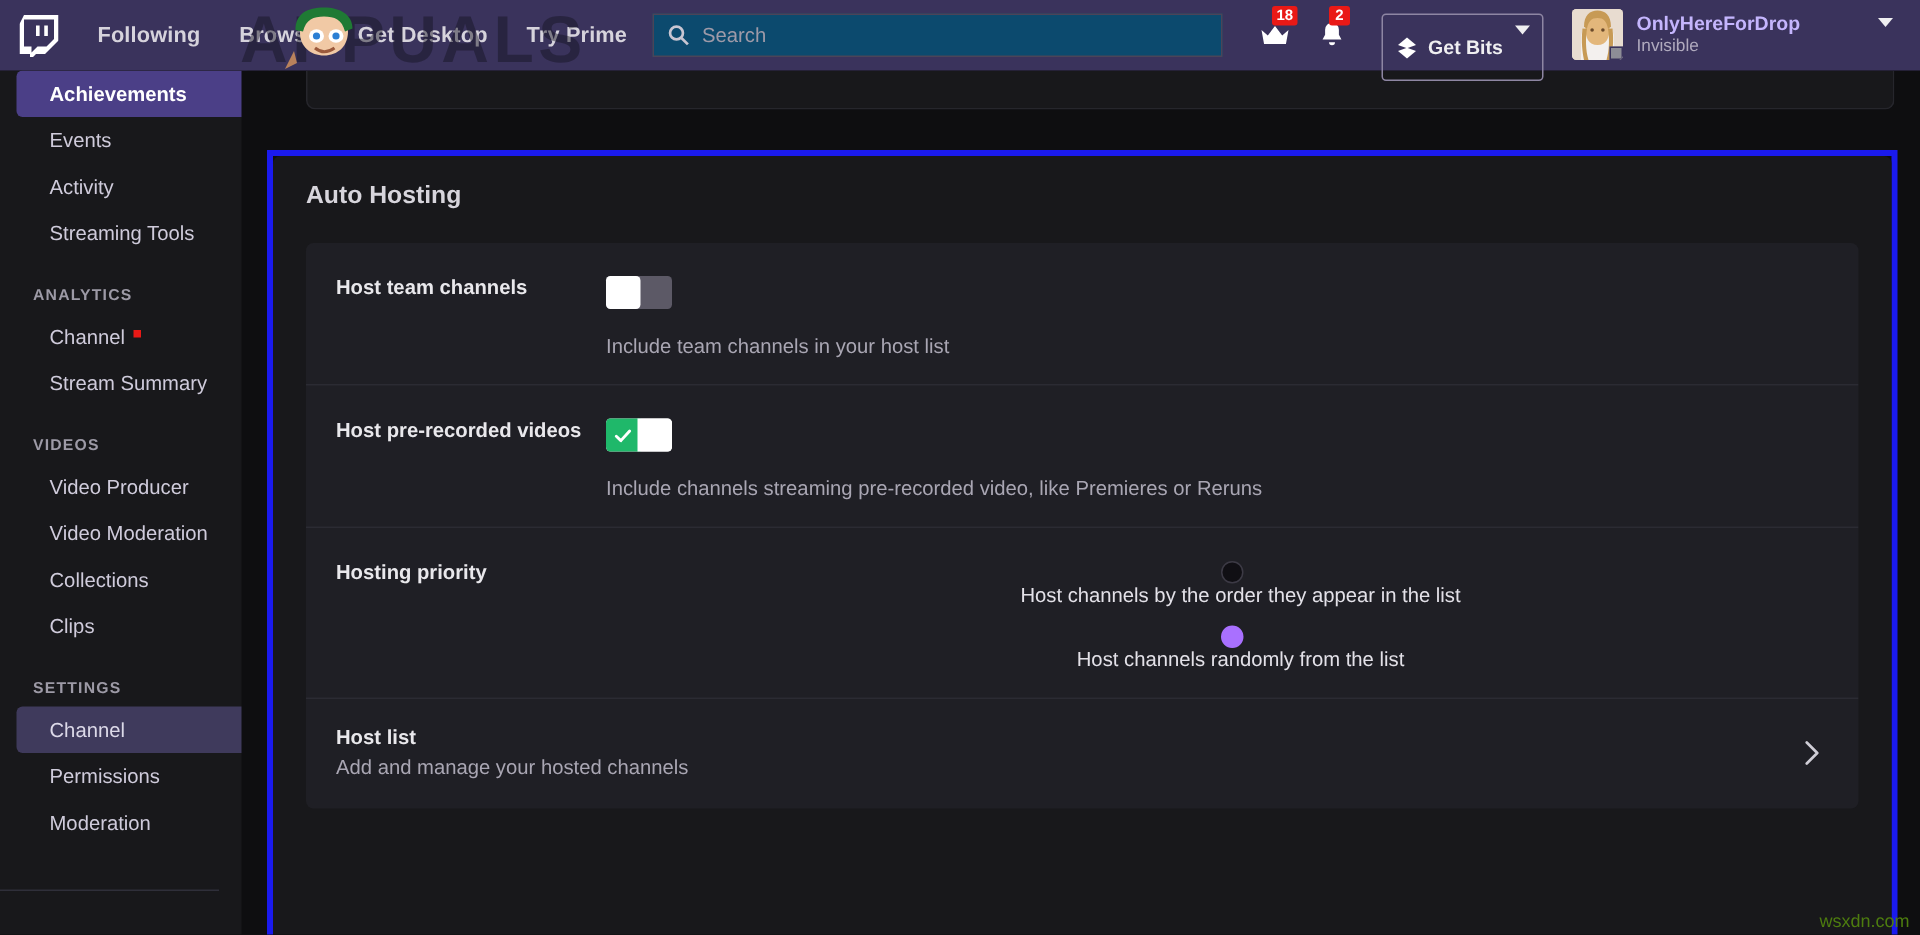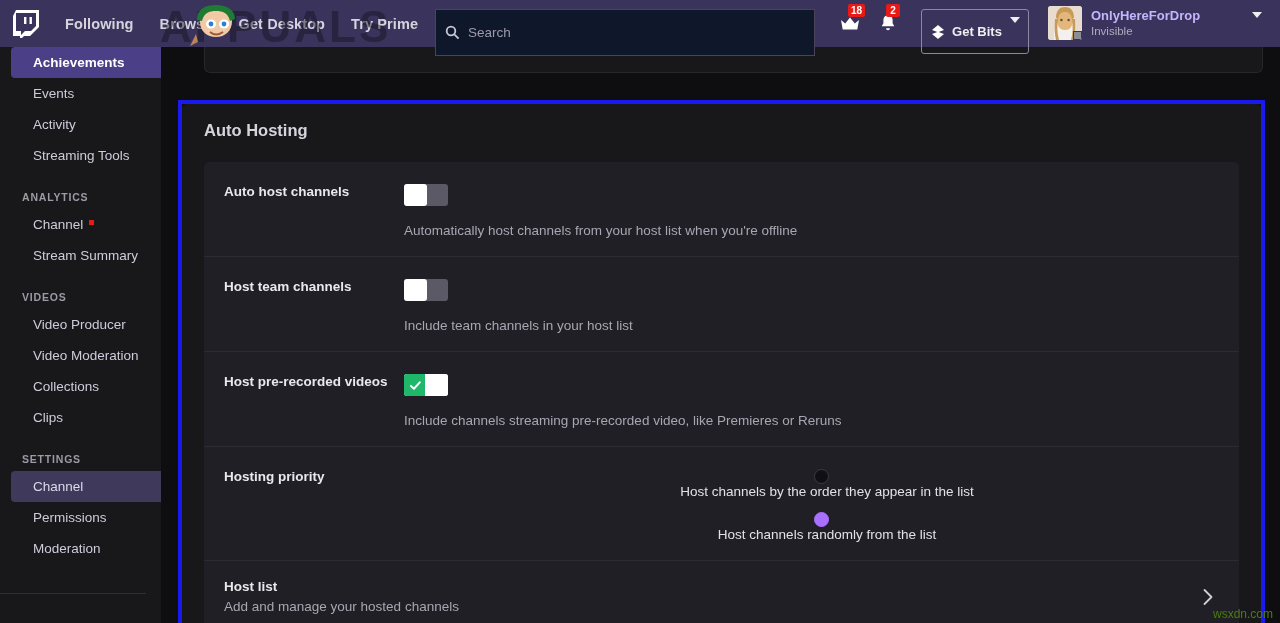--- a/index.html
+++ b/index.html
@@ -20,22 +20,22 @@
   #twitch-logo { margin-left: 13px; width: 26px; height: 28px; display:block; }
   .nav-link {
     color: #d6d3dc; font-size: 14.5px; font-weight: 600;
     margin-left: 26px; white-space: nowrap; letter-spacing: .1px;
   }
   #nav-more {
     color: #d6d3dc; font-size: 19px; font-weight: 700; margin-left: 26px;
     letter-spacing: 1.5px; line-height: 10px;
   }
   #search-wrap {
-    position: absolute; left: 435px; top: 9px; width: 380px; height: 47px;
-    background: #0f172a; border: 1px solid #4b4458;
+    position: absolute; left: 435px; top: 9px; width: 380px; height: 29px;
+    background: #0c4a6e; border: 1px solid #4b4458;
     display: flex; align-items: center;
   }
   #search-icon { margin-left: 9px; width: 15px; height: 15px; display:block; }
   #search-input {
     flex: 1; background: transparent; border: 0; outline: 0;
     color: #adadb8; font-size: 13.5px; font-family: "Liberation Sans", sans-serif;
     margin-left: 8px;
   }
   #search-input::placeholder { color: #9e9aa8; }
 
@@ -320,29 +320,20 @@
 <div id="main">
   <div id="partial-card"></div>
 
   <div id="highlight"></div>
 
   <div id="panel">
     <div id="panel-title">Auto Hosting</div>
 
     <div id="rows">
 
-      <div class="setting-row">
-        <span class="row-label">Auto host channels</span>
-        <div class="row-control">
-          <span class="toggle">
-            <span class="knob"></span>
-          </span>
-        </div>
-        <div class="row-desc">Automatically host channels from your host list when you're offline</div>
-      </div>
 
       <div class="setting-row">
         <span class="row-label">Host team channels</span>
         <div class="row-control">
           <span class="toggle">
             <span class="knob"></span>
           </span>
         </div>
         <div class="row-desc">Include team channels in your host list</div>
       </div>

